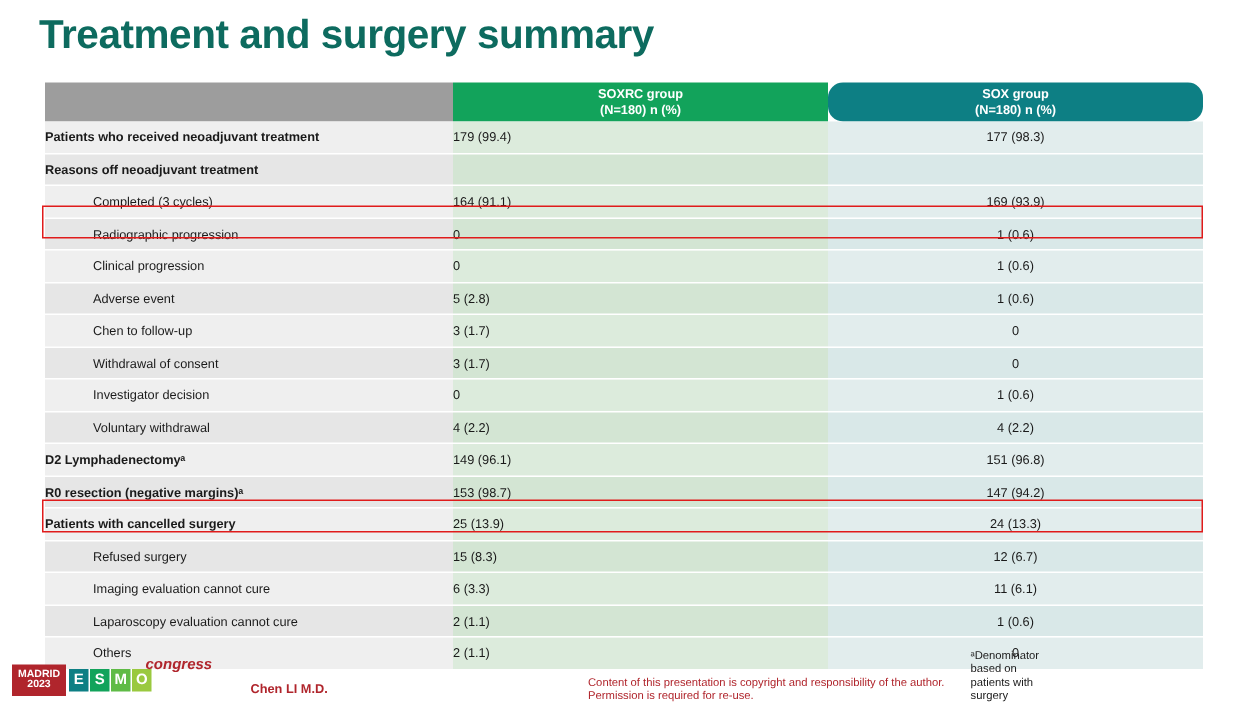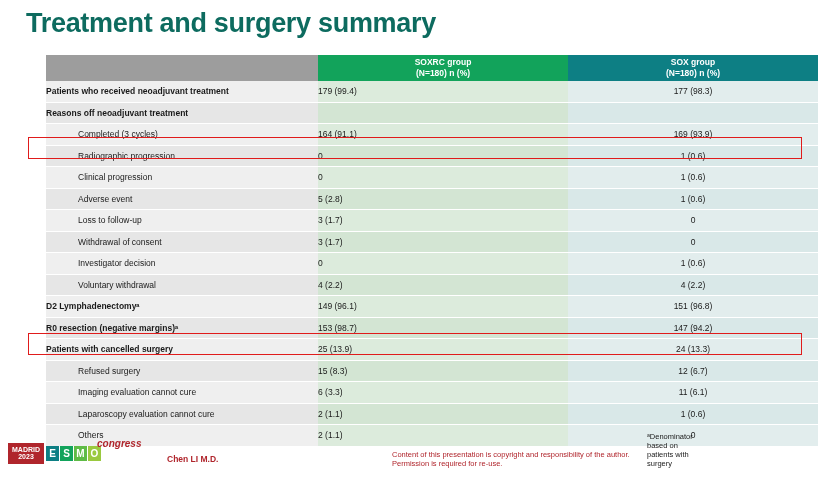--- a/index.html
+++ b/index.html
@@ -34,42 +34,41 @@
   .table-wrap {
     position: absolute;
     left: 30px;
     top: 55px;
     width: 772px;
   }
   table.main {
     border-collapse: collapse;
     width: 772px;
     table-layout: fixed;
-    margin-left: 16px;
   }
   table.main td, table.main th {
     padding: 0;
     margin: 0;
   }
   .col-label { width: 272px; }
   .col-a { width: 250px; }
   .col-b { width: 250px; }
 
   thead th {
     height: 26px;
     color: #ffffff;
     font-size: 8.5px;
     font-weight: bold;
     text-align: center;
     line-height: 1.25;
     vertical-align: middle;
   }
   th.head-blank { background: #9d9d9d; }
   th.head-a { background: #12a35b; }
-  th.head-b { background: #0d7f84; }
+  th.head-b { background: #0d7f84; border-radius: 10px; }
 
   tbody td {
     height: 20.5px;
     font-size: 8.5px;
     color: #1a1a1a;
     vertical-align: middle;
     border-bottom: 1px solid #ffffff;
   }
   td.label {
     background: #efefef;
@@ -232,21 +231,21 @@
             <td class="label sub">Clinical progression</td>
             <td class="val-a">0</td>
             <td class="val-b">1 (0.6)</td>
           </tr>
           <tr class="alt">
             <td class="label sub">Adverse event</td>
             <td class="val-a">5 (2.8)</td>
             <td class="val-b">1 (0.6)</td>
           </tr>
           <tr>
-            <td class="label sub">Loss to follow-up</td>
+            <td class="label sub">Chen to follow-up</td>
             <td class="val-a">3 (1.7)</td>
             <td class="val-b">0</td>
           </tr>
           <tr class="alt">
             <td class="label sub">Withdrawal of consent</td>
             <td class="val-a">3 (1.7)</td>
             <td class="val-b">0</td>
           </tr>
           <tr>
             <td class="label sub">Investigator decision</td>

